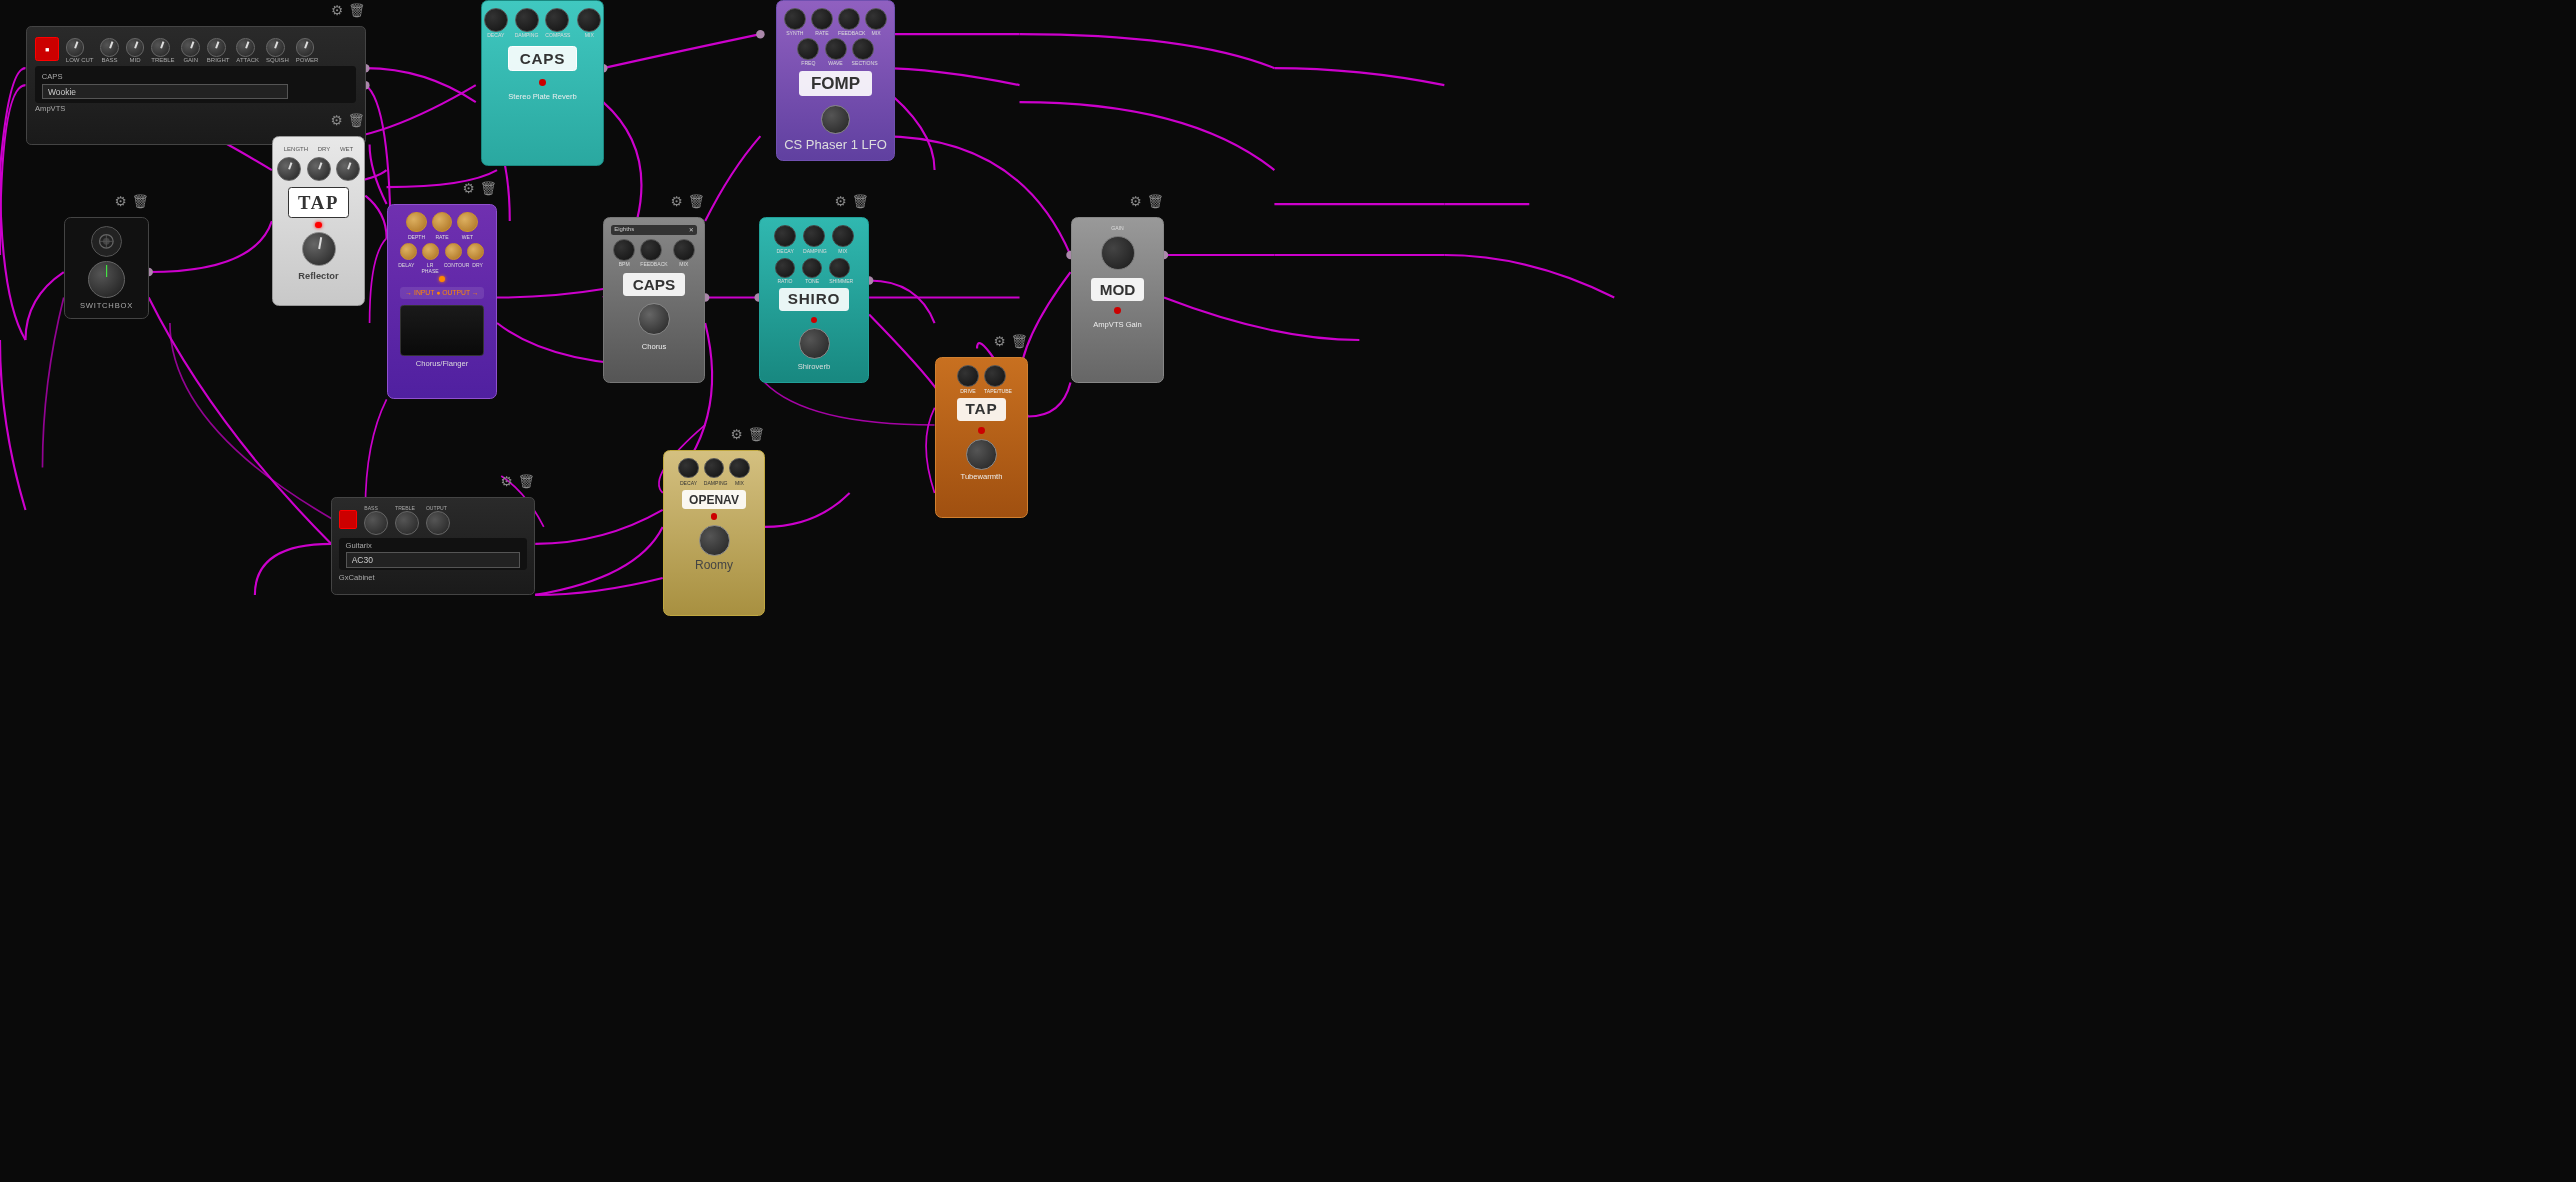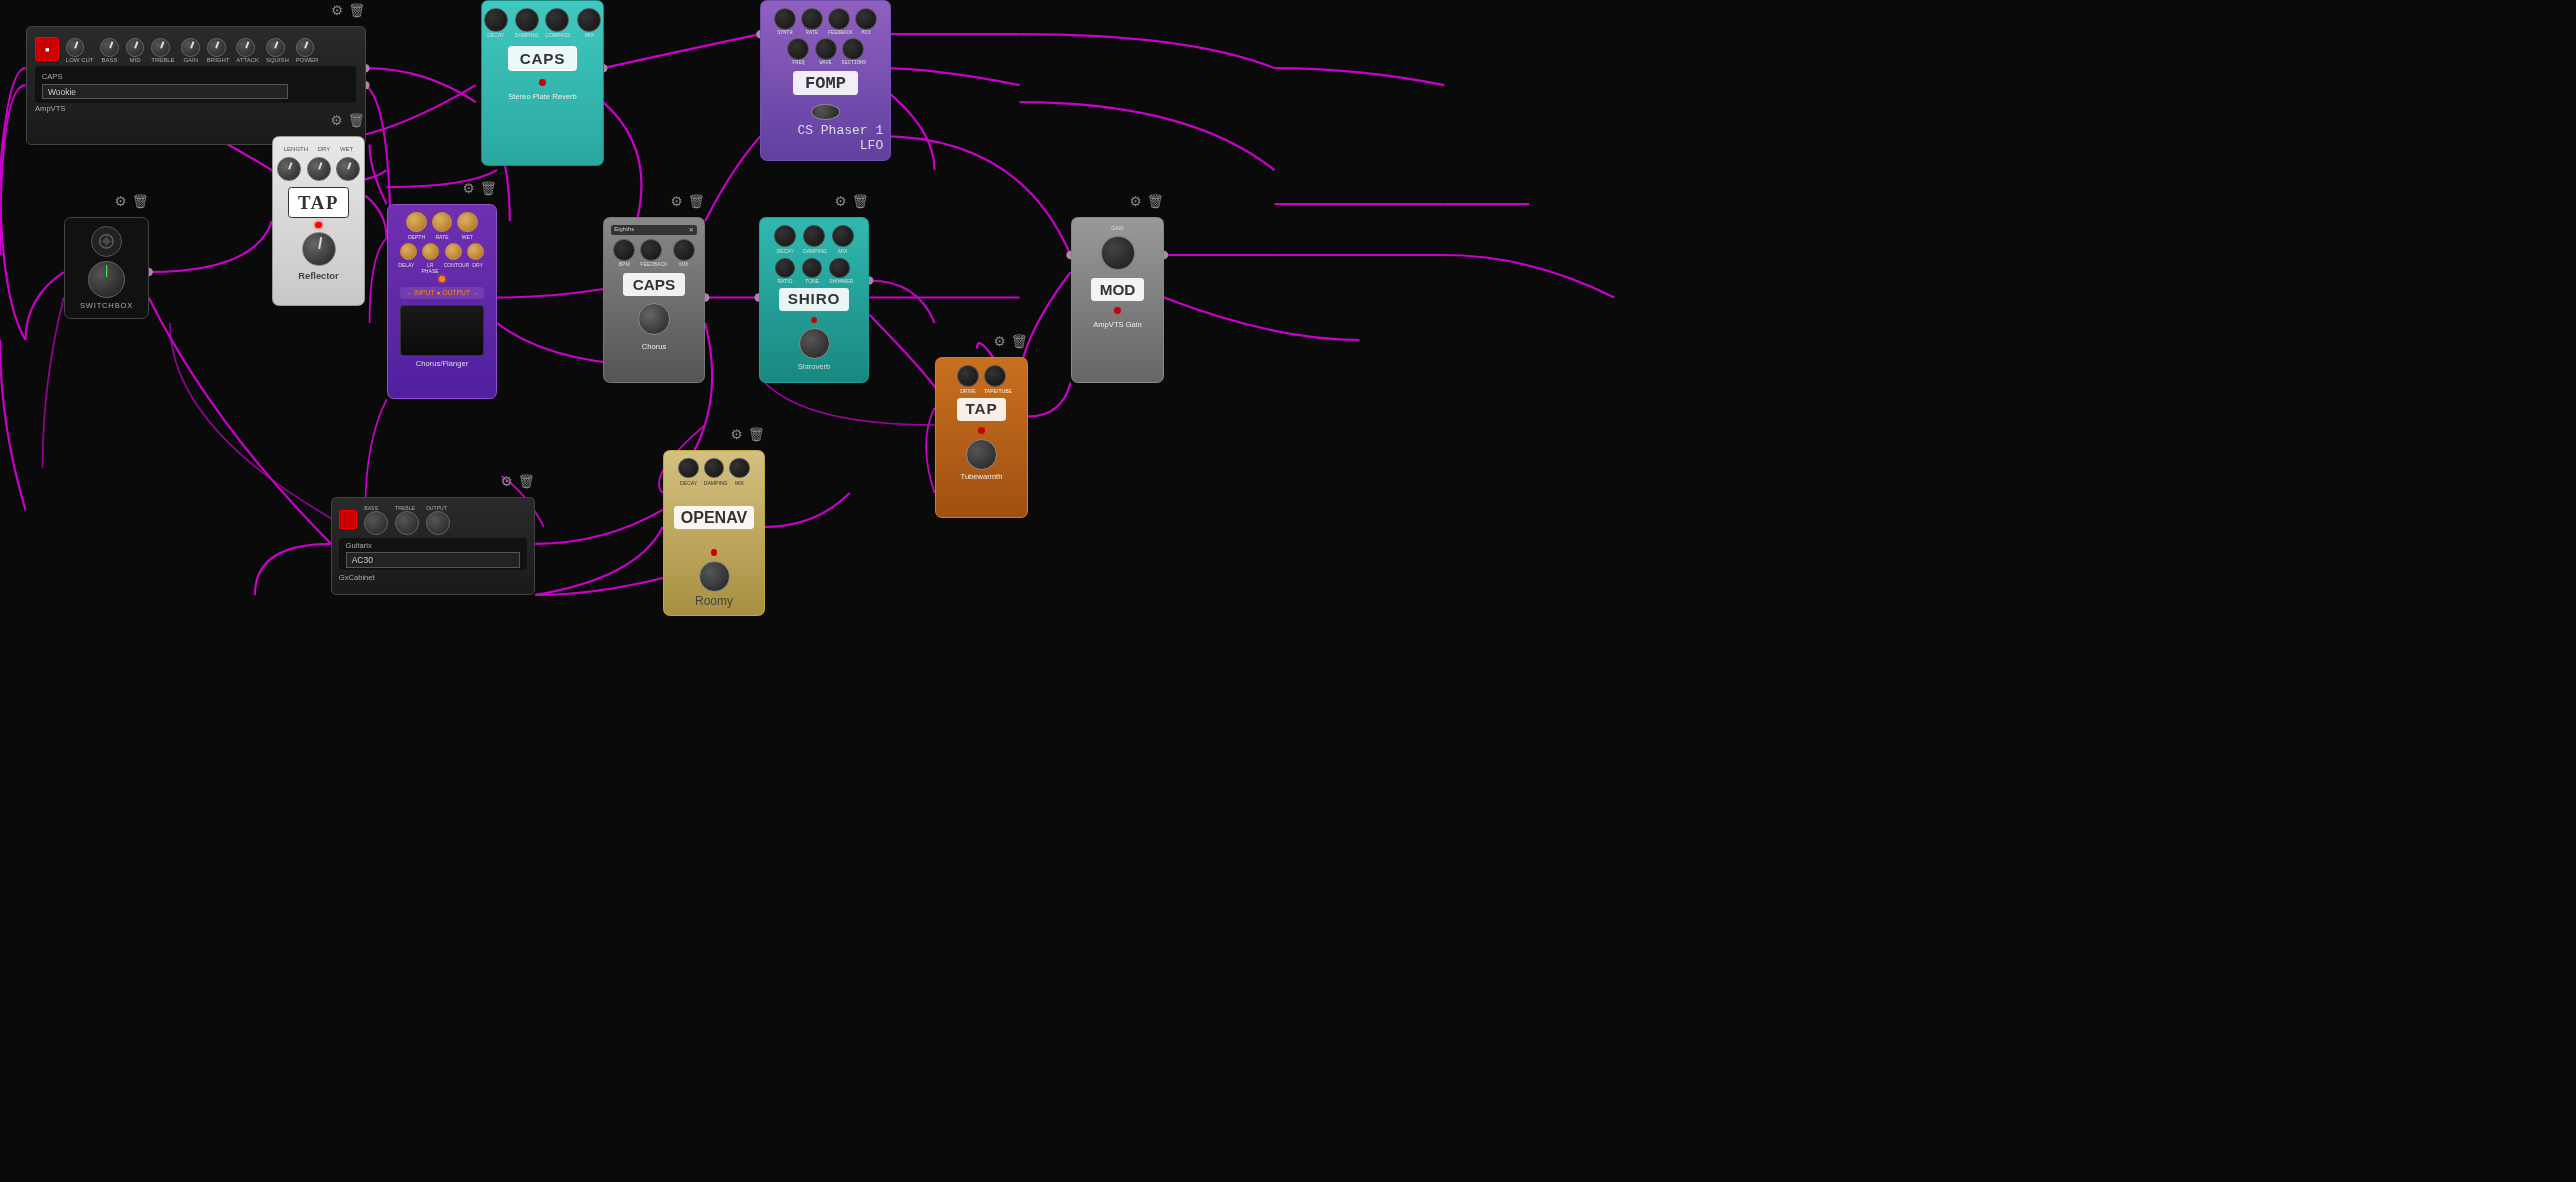--- a/index.html
+++ b/index.html
@@ -286,25 +286,24 @@
     .caps-led {
       width: 6.8px;
       height: 6.8px;
       border-radius: 50%;
       background: #c00;
       margin: 2.5px auto;
     }
 
     
     #cs-phaser {
-      left: 760px;
+      left: 776px;
       top: 0px;
-      width: 131px;
+      width: 119px;
       height: 161px;
-      font-family: Liberation Mono, monospace;
     }
     .fomp-body {
       background: linear-gradient(180deg, #9060c0 0%, #6040a0 100%);
       border: 1.7px solid #7050b0;
       border-radius: 6.8px;
       width: 100%;
       height: 100%;
       display: flex;
       flex-direction: column;
       align-items: center;
@@ -776,25 +775,25 @@
     }
     .roomy-label {
       font-size: 5.1px;
       color: #333;
       text-align: center;
       width: 20.4px;
     }
     .roomy-logo {
       background: rgba(255,255,255,0.9);
       border-radius: 3.4px;
-      font-size: 16px;
+      font-size: 12px;
       font-weight: bold;
       color: #333;
       padding: 2.5px 6.8px;
-      margin: 17px 0;
+      margin: 1px 0;
       letter-spacing: 0px;
     }
     .roomy-led {
       width: 6.8px;
       height: 6.8px;
       border-radius: 50%;
       background: #c00;
       margin: 2.5px auto;
     }
     .roomy-sub-knob {

